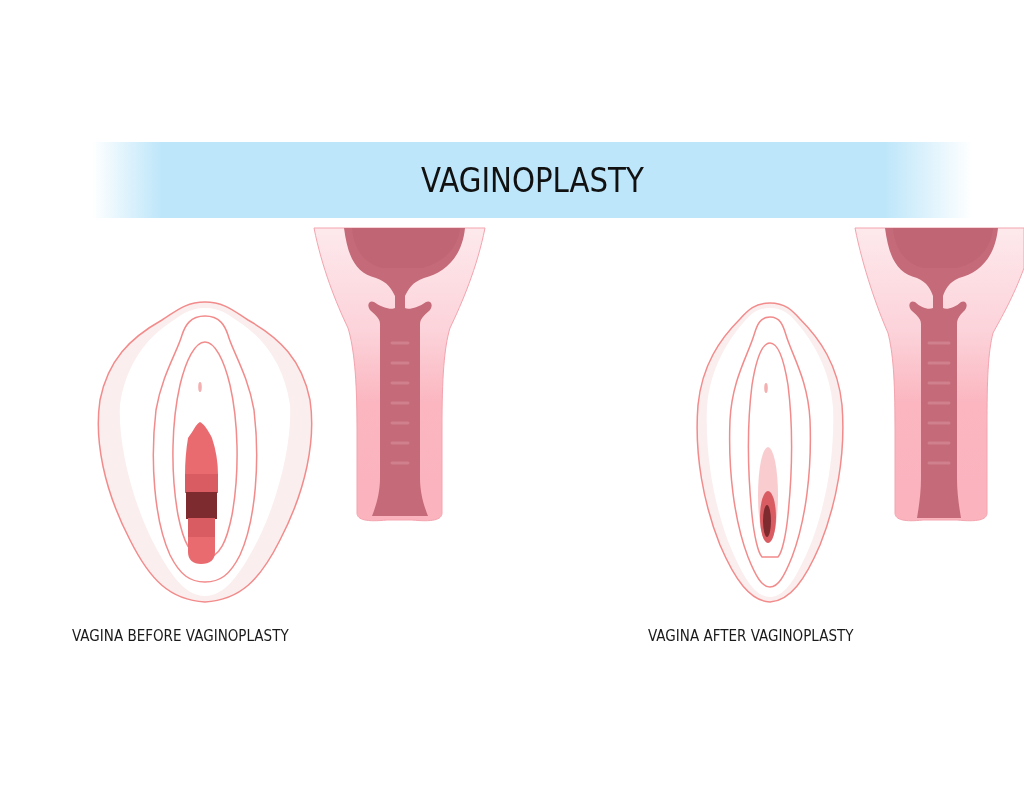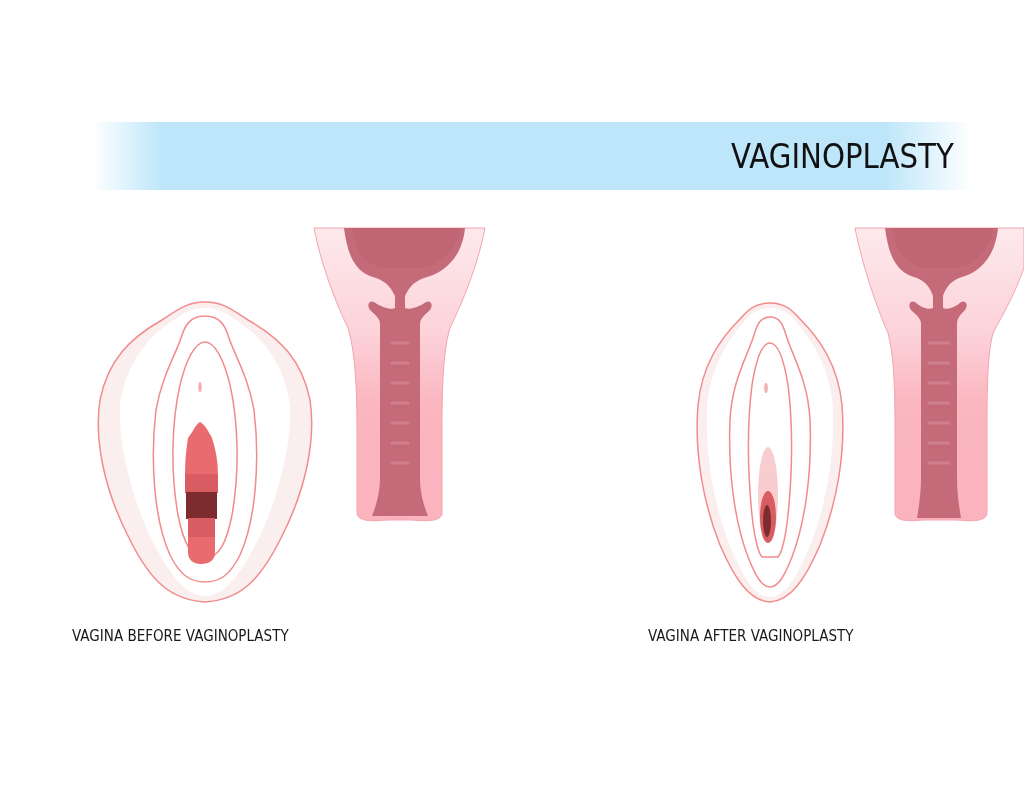--- a/index.html
+++ b/index.html
@@ -1,20 +1,20 @@
 <!DOCTYPE html>
 <html><head>
 <meta charset="utf-8">
 <style>
   html, body { margin: 0; padding: 0; background: #ffffff; }
   body { width: 1024px; height: 800px; position: relative; overflow: hidden; font-family: "Liberation Sans", "DejaVu Sans", sans-serif; }
   .banner {
-    position: absolute; left: 92px; top: 122px; width: 880px; height: 68px;
+    position: absolute; left: 92px; top: 142px; width: 880px; height: 76px;
     background: linear-gradient(to right, rgba(189,230,250,0) 0%, #bde6fa 8%, #bde6fa 90%, rgba(189,230,250,0) 100%);
-    display: flex; align-items: center; justify-content: flex-end;
+    display: flex; align-items: center; justify-content: center;
   }
   .banner-title {
     font-family: "DejaVu Sans", sans-serif; font-size: 34px; color: #111; letter-spacing: 0px;
     transform: scaleX(0.86); transform-origin: center;
   }
   .caption {
     position: absolute; font-family: "DejaVu Sans", sans-serif; font-size: 15px; color: #1a1a1a;
     transform: scaleX(0.9); transform-origin: left center; white-space: nowrap;
   }
   svg.fig { position: absolute; overflow: visible; }

